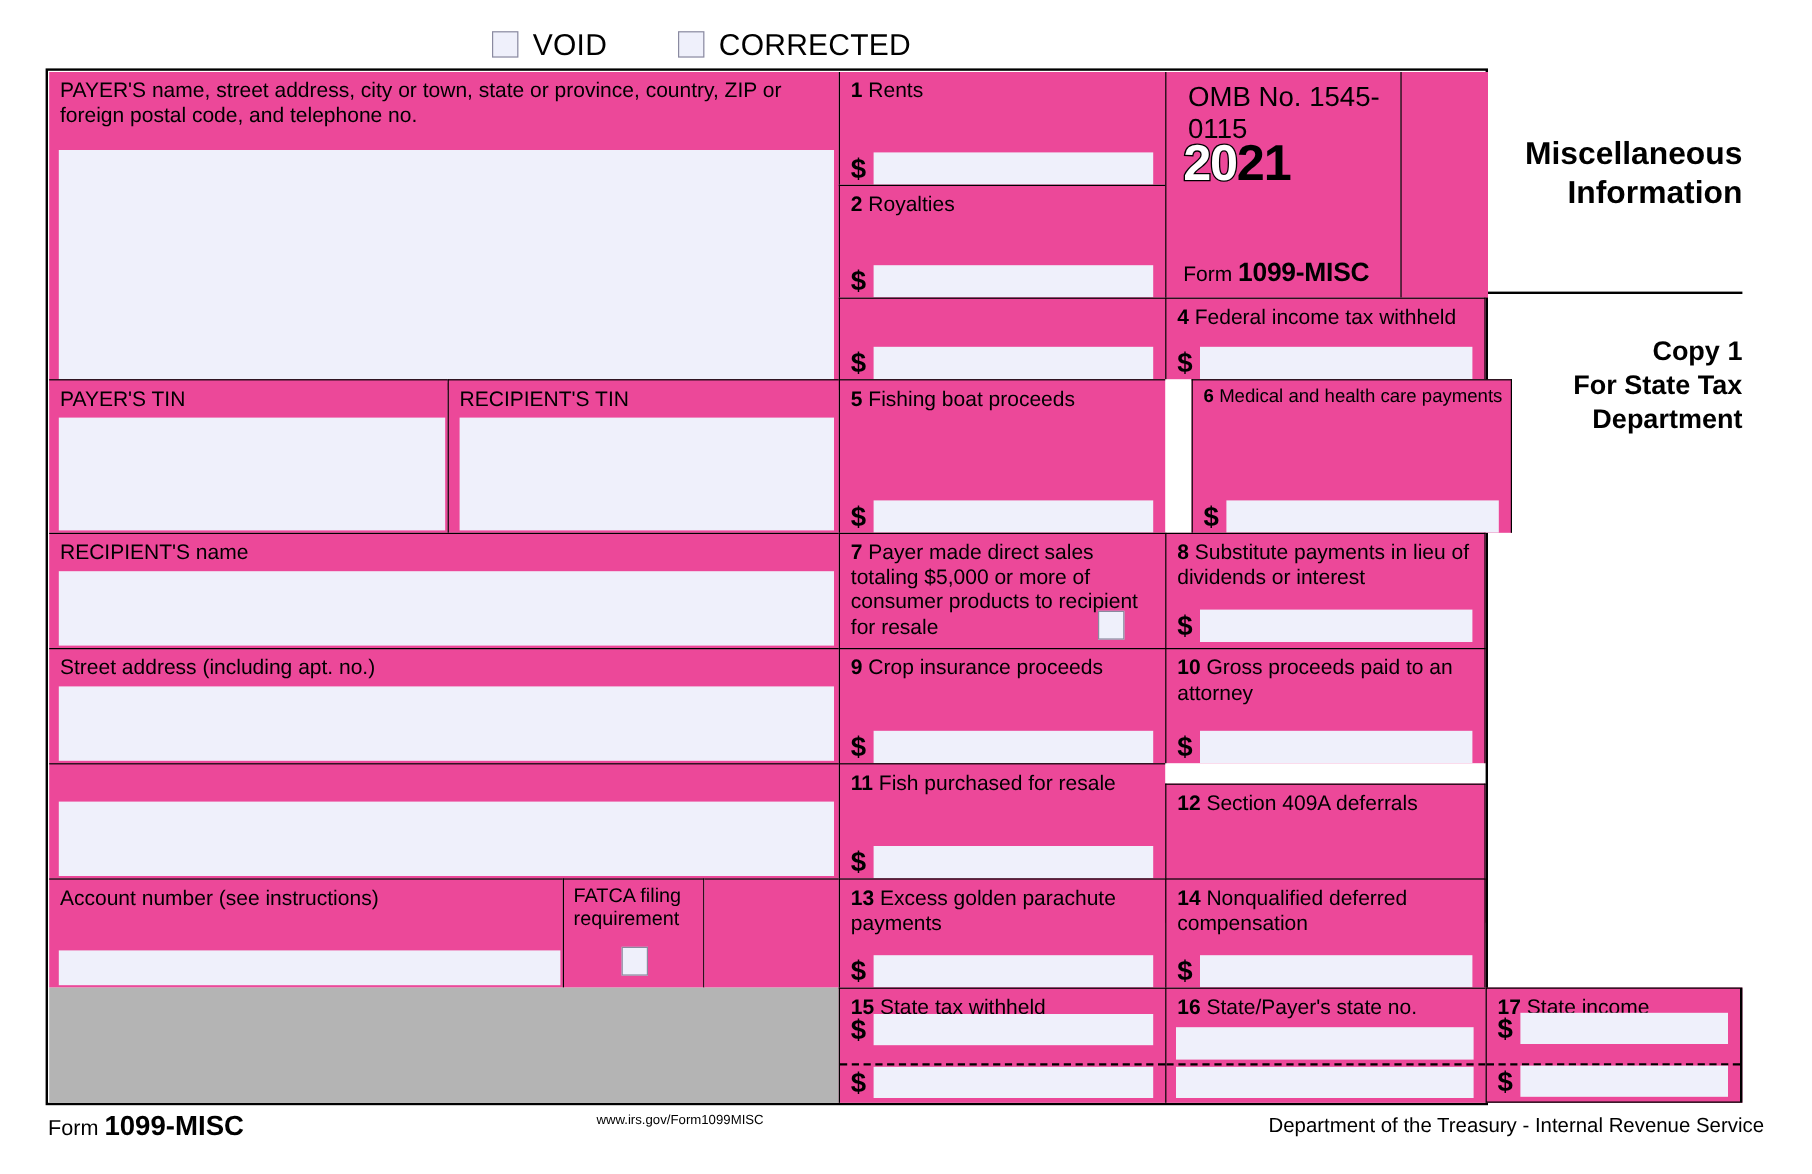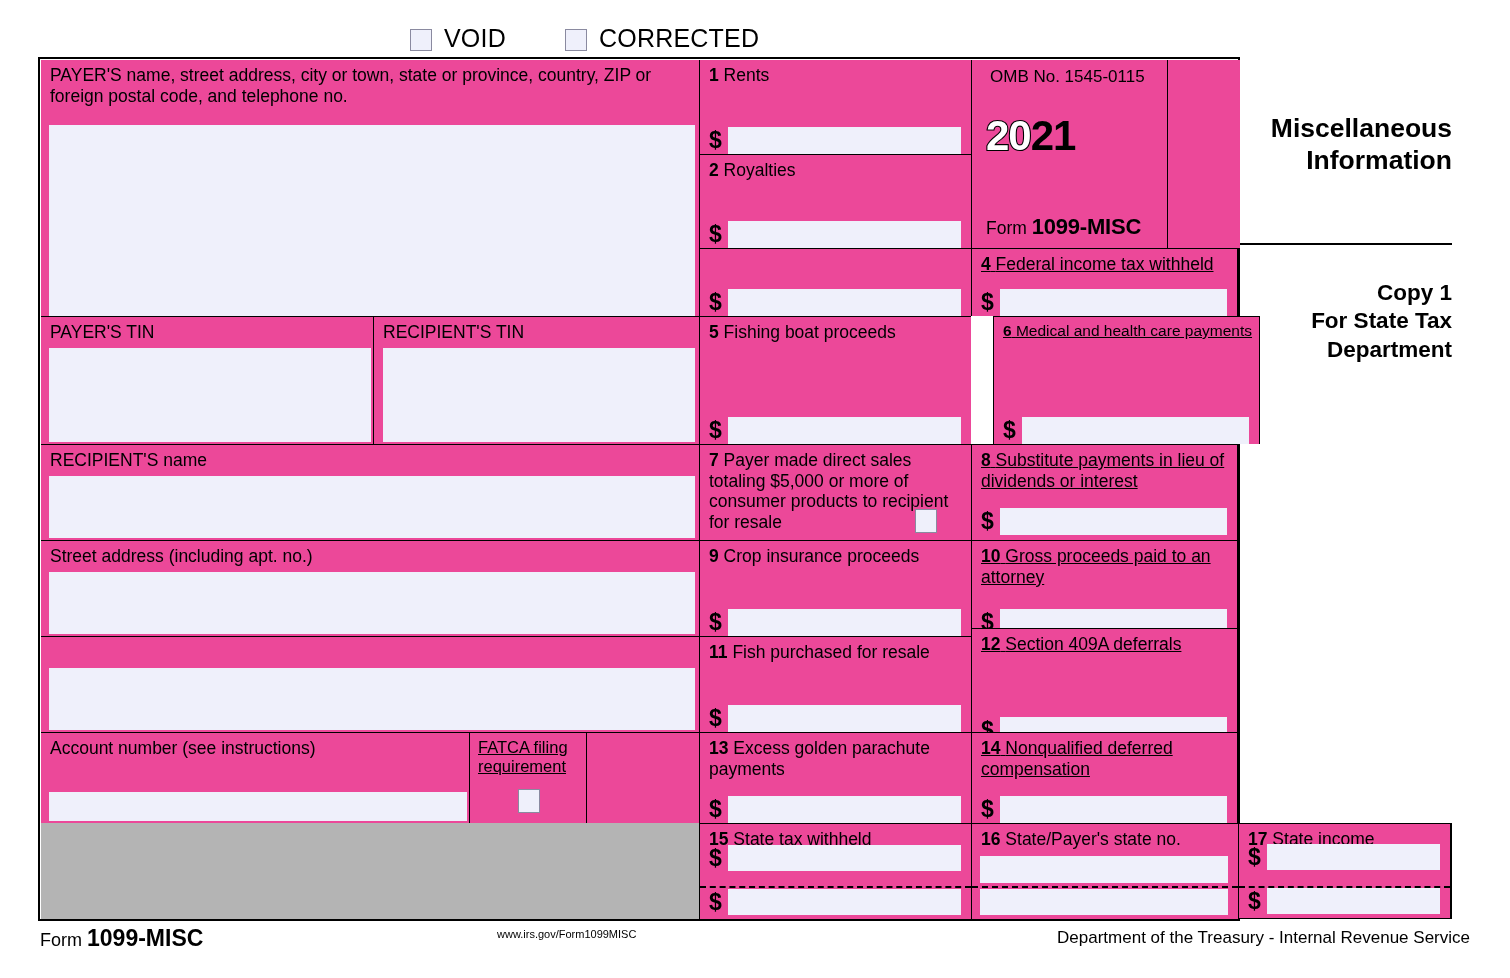--- a/index.html
+++ b/index.html
@@ -19,21 +19,21 @@
 
   
   .topbar {
     position: absolute;
     left: 0; top: 0;
     width: 1510px; height: 55px;
   }
   .cbwrap {
     position: absolute;
     display: flex;
-    align-items: flex-end;
+    align-items: flex-start;
     gap: 12px;
   }
   .cbox {
     width: 22px; height: 22px;
     background: #eff0fb;
     border: 1.5px solid #8a8aa0;
   }
   .cblabel {
     font-size: 25px;
     letter-spacing: .2px;
@@ -50,21 +50,21 @@
     border: 2.5px solid #000;
   }
   .cell {
     position: absolute;
     background: #ec4899;
     overflow: hidden;
   }
   .bl { border-left: 1.6px solid #000; }
   .bt { border-top: 1.6px solid #000; }
   .bb { border-bottom: 1.6px solid #000; }
-  .br { border-right: 1.6px solid #000; text-decoration: underline; }
+  .br { border-right: 1.6px solid #000; }
 
   .lbl {
     font-size: 17.5px;
     line-height: 1.18;
     padding: 5px 0 0 9px;
     white-space: pre-line;
   }
   .lbl.sm  { font-size: 16.5px; }
   .lbl.xs  { font-size: 15.5px; }
   .boxnum  { font-weight: bold; }
@@ -137,22 +137,21 @@
     text-align: right;
     font-size: 22.5px;
     font-weight: bold;
     line-height: 1.26;
   }
 
   
   .ombtxt {
     position: absolute;
     left: 18px; top: 7px;
-    font-size: 17px;
-    text-align: center;
+    font-size: 23px;
   }
   .year {
     position: absolute;
     left: 14px; top: 55px;
     font-size: 42px;
     font-weight: bold;
     letter-spacing: -1px;
     line-height: 1;
   }
   .year .hollow {
@@ -354,21 +353,21 @@
   </div>
 
   <div class="cell bl bt br" style="left:971px; top:540px; width:267px; height:96px;">
     <div class="lbl"><span class="boxnum">10</span> <span>Gross proceeds paid to an attorney</span></div>
     <div class="money">
       <span class="dollar">$</span>
       <span class="fill"></span>
     </div>
   </div>
 
-  <div class="cell bl bt br" style="left:971px; top:628px; width:267px; height:116px;">
+  <div class="cell bl bt br" style="left:971px; top:653px; width:267px; height:116px;">
     <div class="lbl"><span class="boxnum">12</span> <span>Section 409A deferrals</span></div>
     <div class="money">
       <span class="dollar">$</span>
       <span class="fill"></span>
     </div>
   </div>
 
   <div class="cell bl bt br" style="left:971px; top:732px; width:267px; height:91px;">
     <div class="lbl"><span class="boxnum">14</span> <span>Nonqualified deferred compensation</span></div>
     <div class="money">

